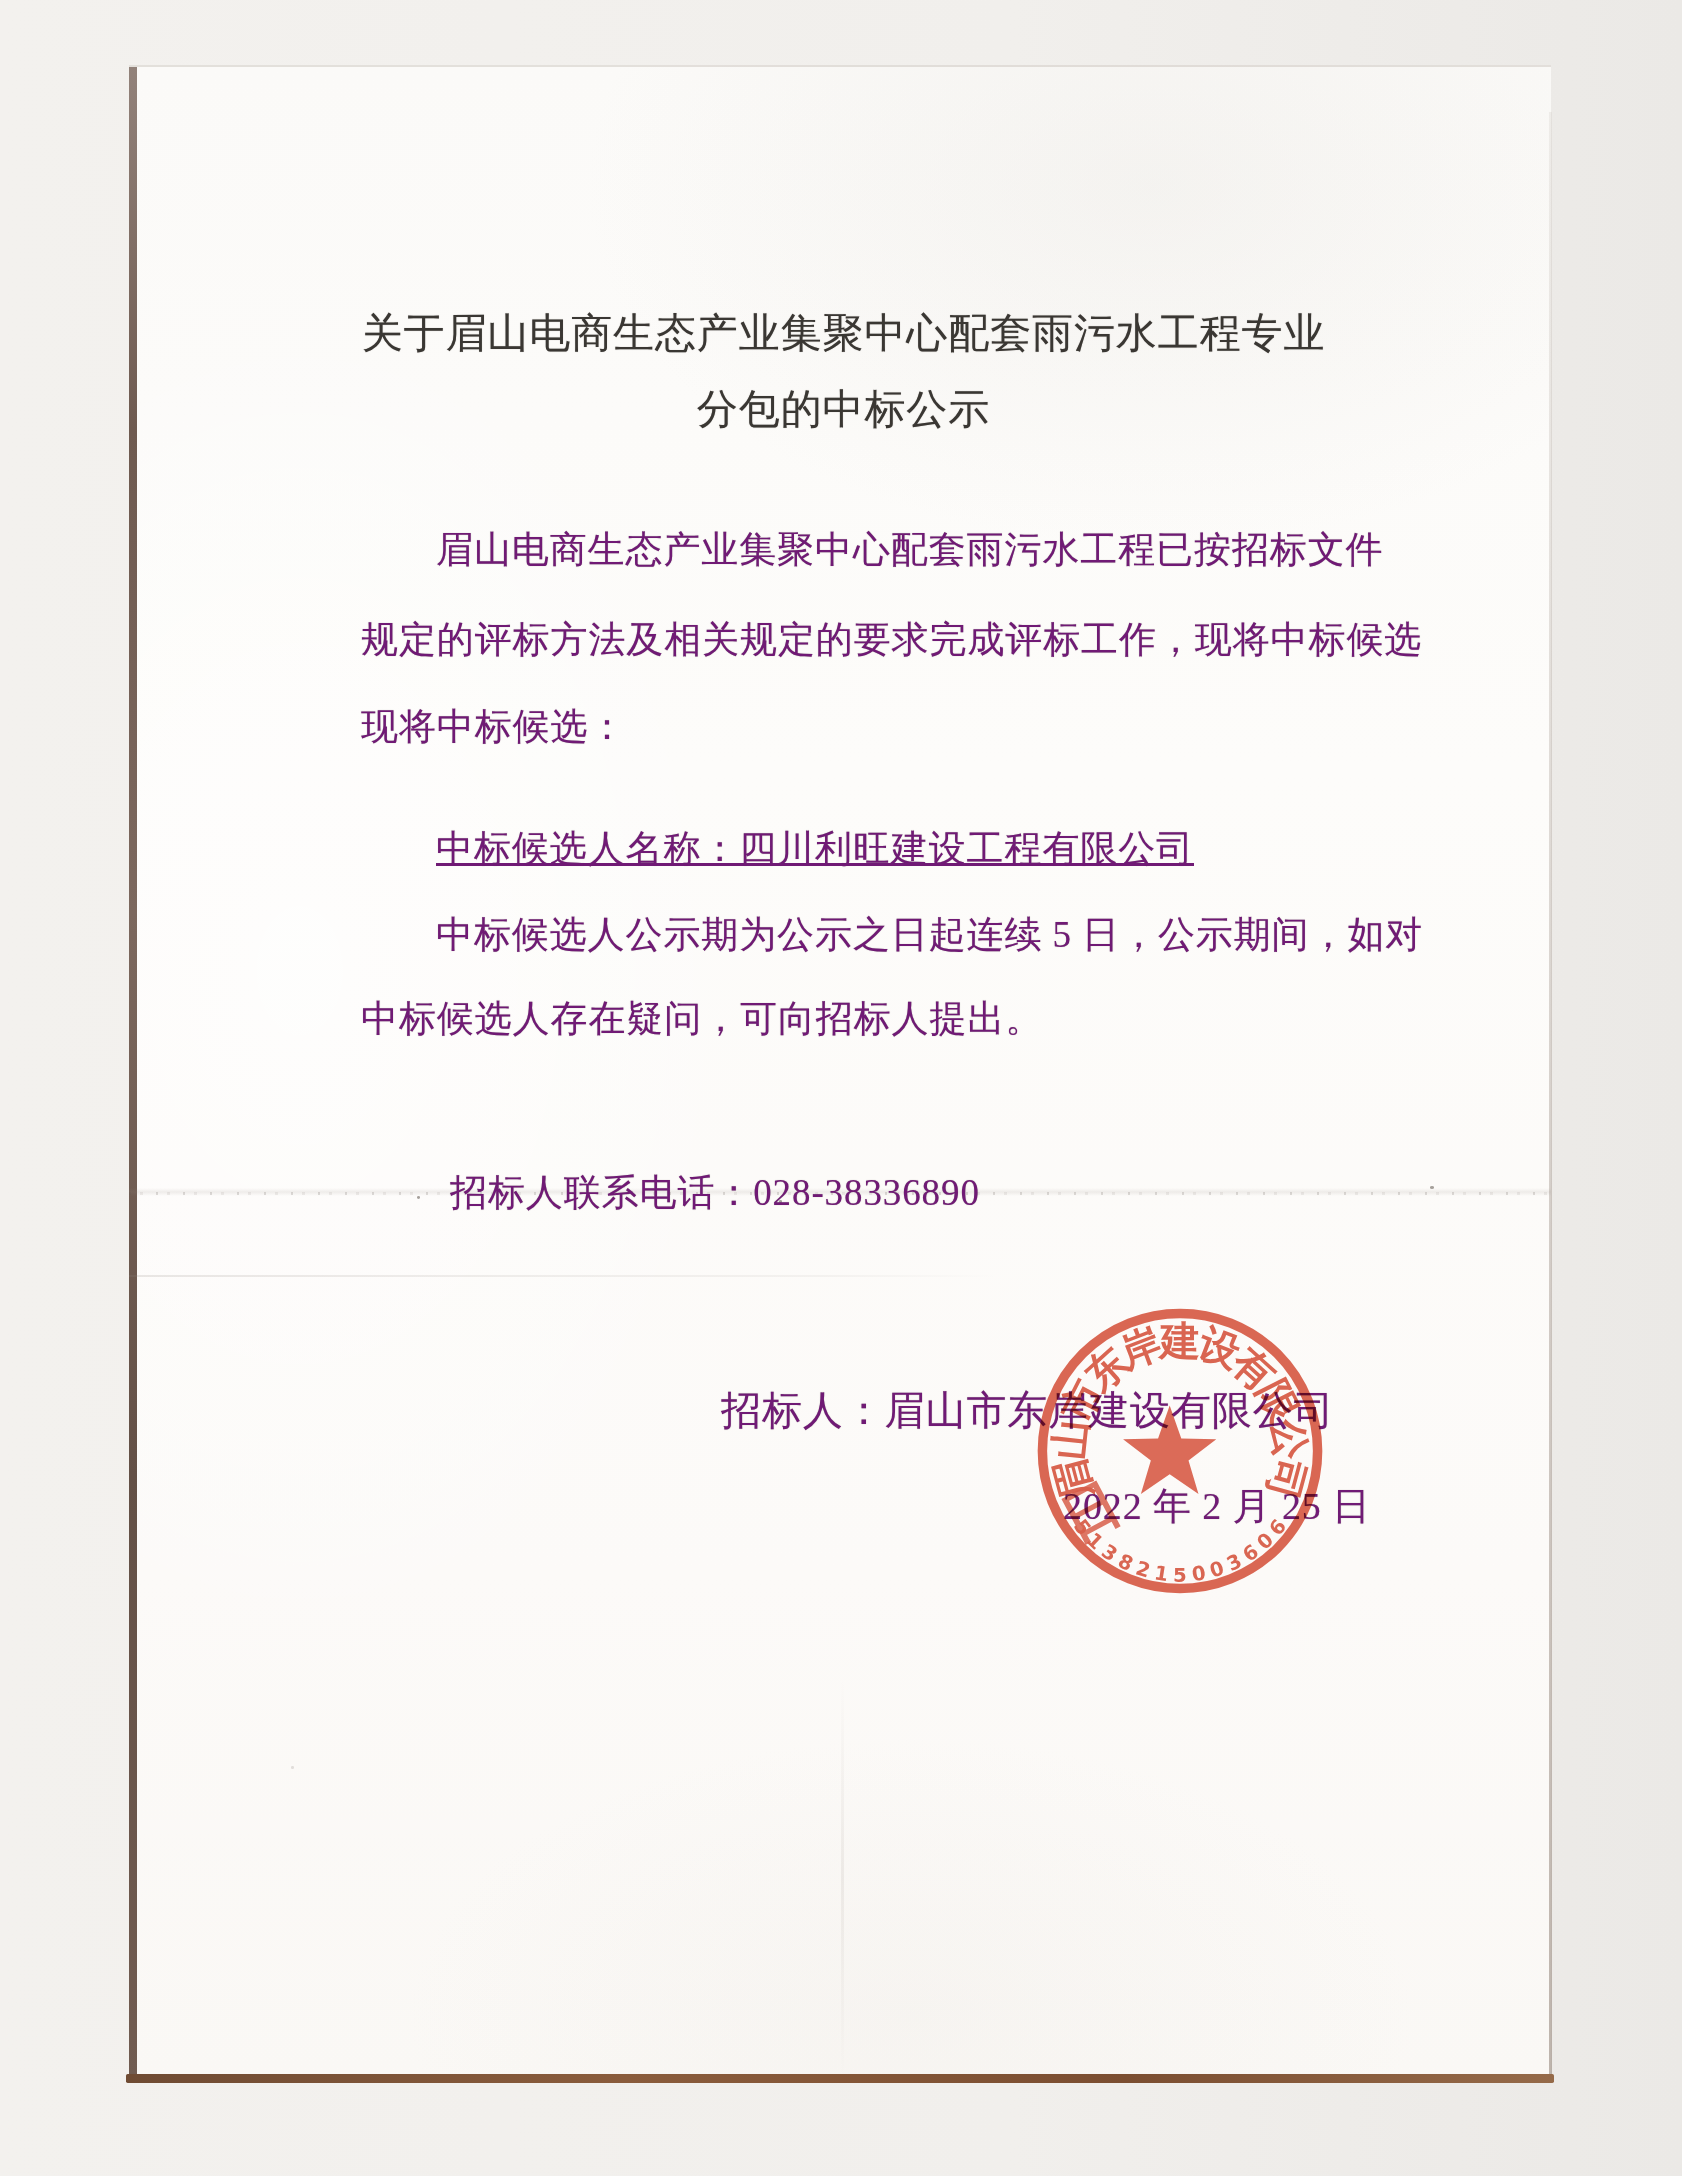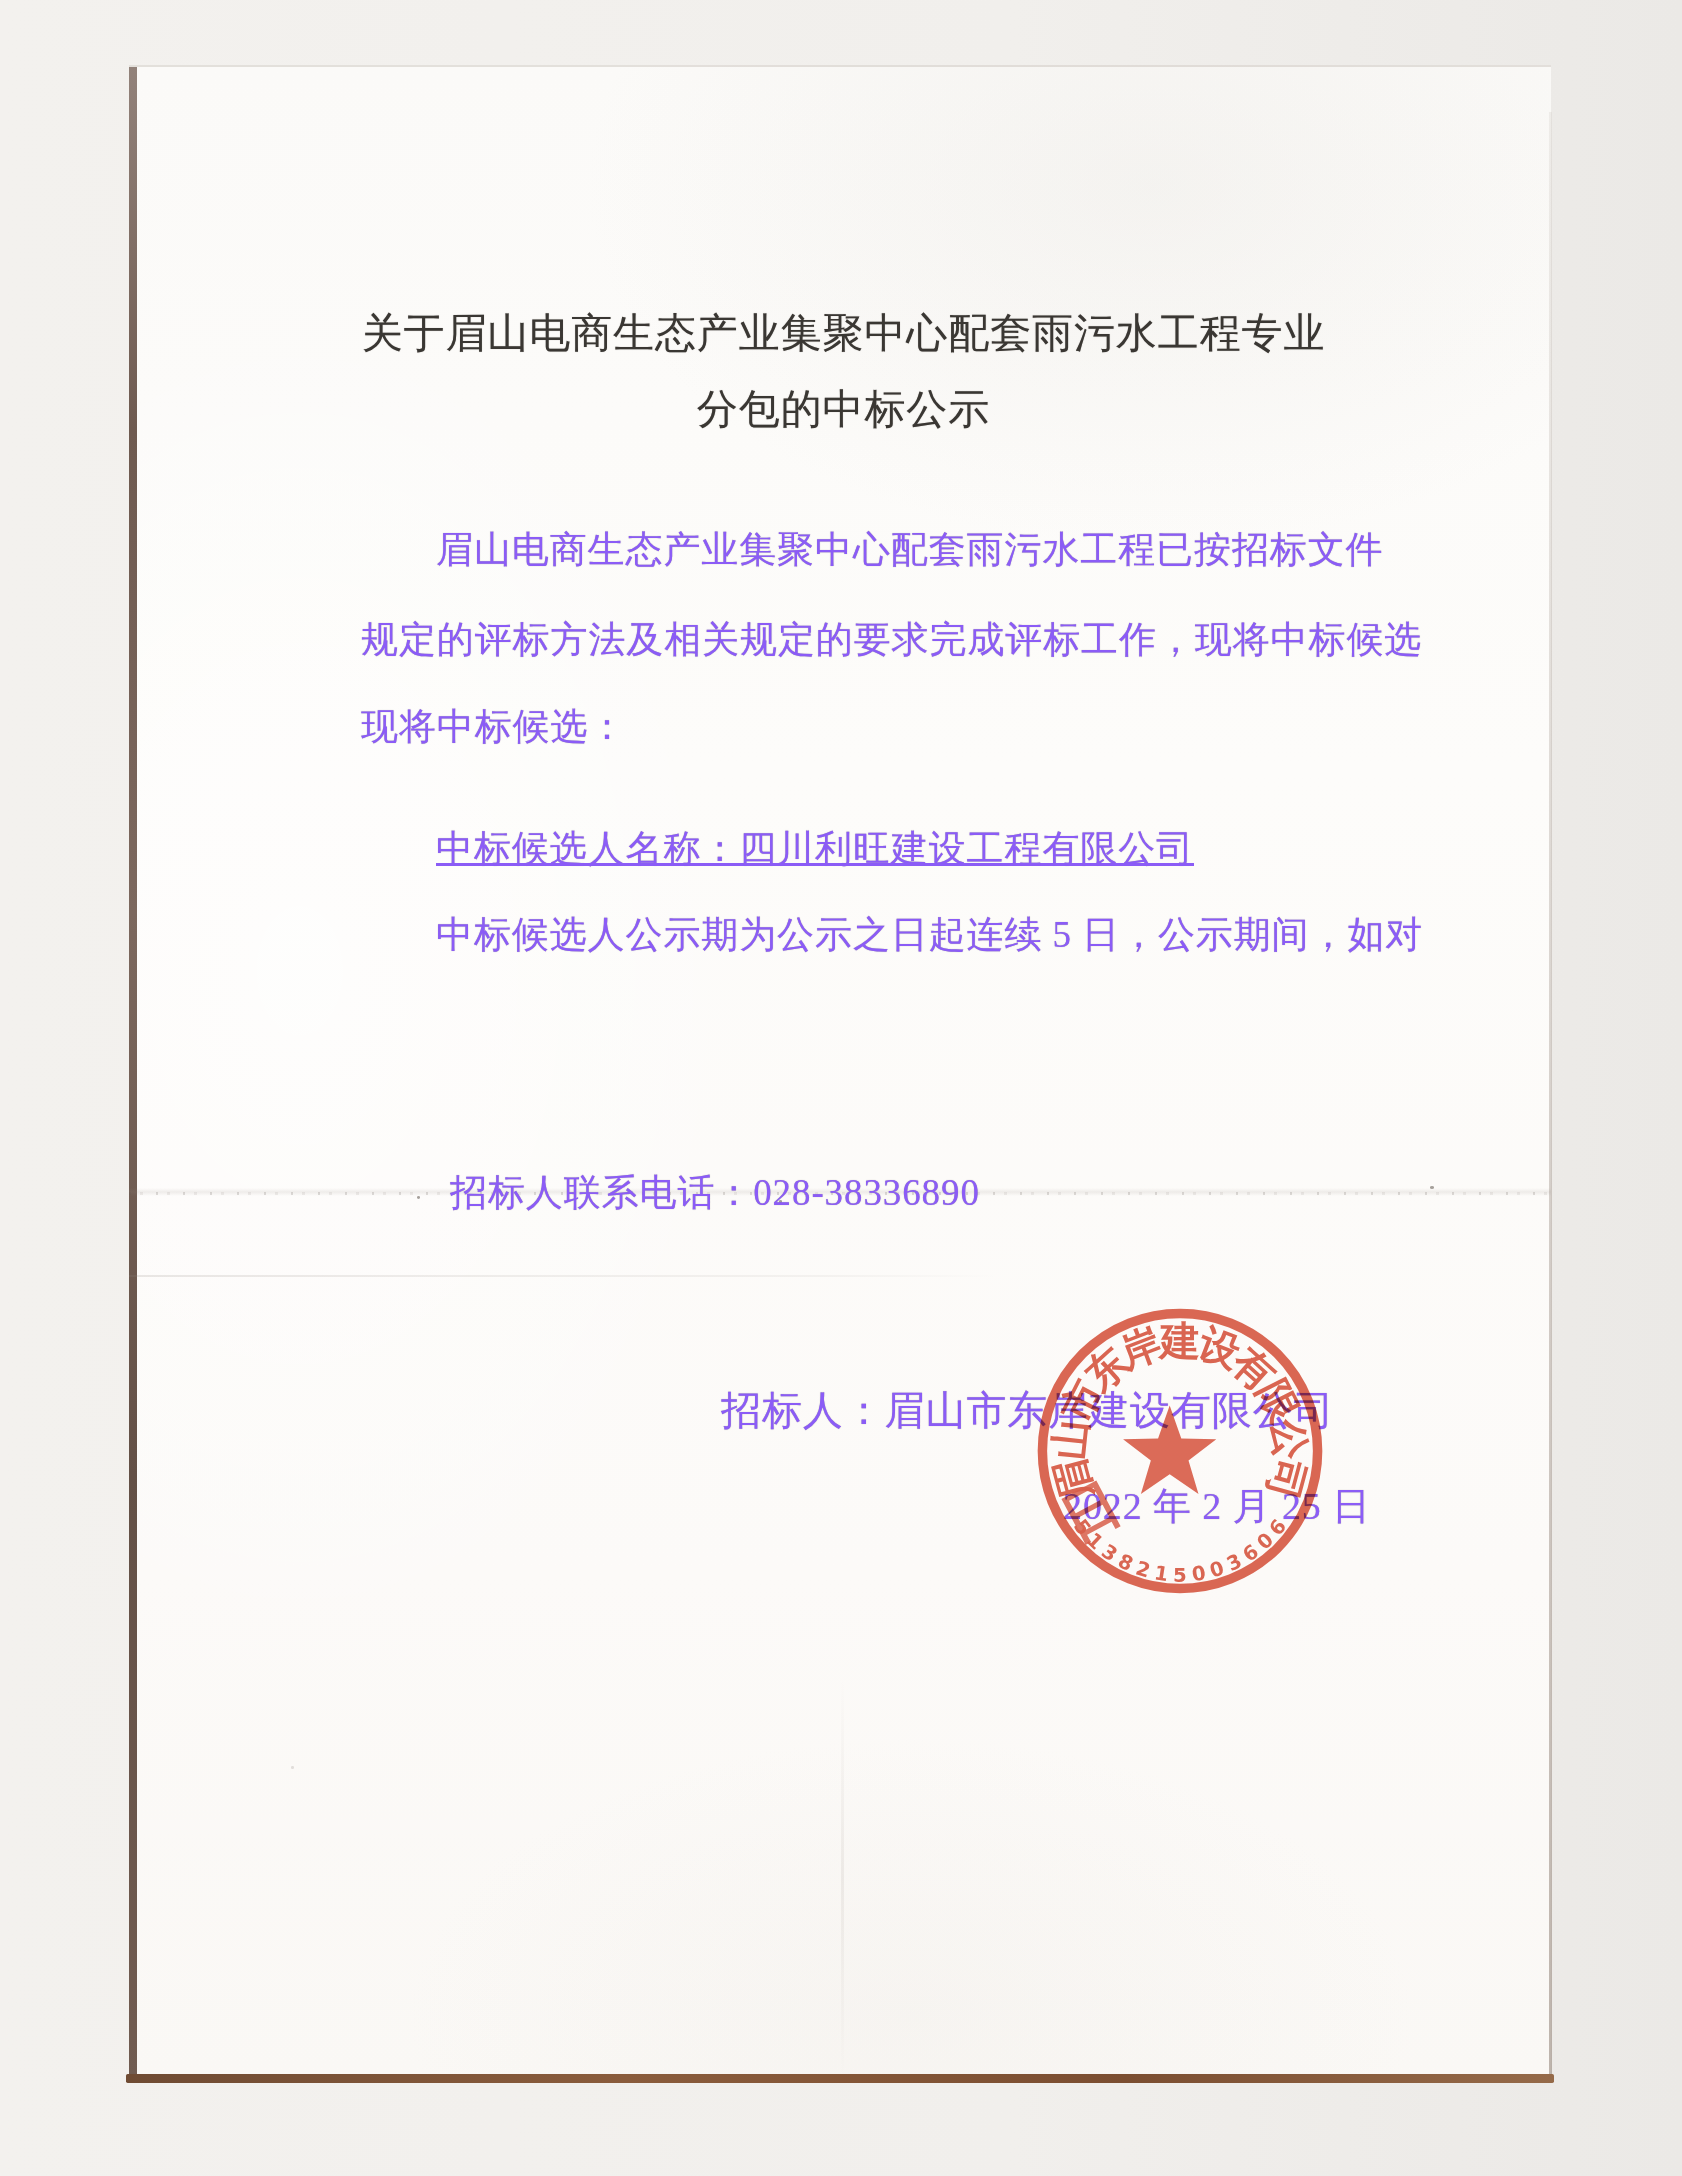--- a/index.html
+++ b/index.html
@@ -50,21 +50,21 @@
     background:linear-gradient(90deg,rgba(140,130,122,.18),rgba(140,130,122,.08) 80%,transparent);
   }
   .crease3{
     position:absolute;left:841px;top:1678px;width:2.6px;height:400px;
     background:linear-gradient(180deg,transparent,rgba(160,150,142,.14),transparent);
   }
   .speck{position:absolute;border-radius:50%;background:rgba(80,70,62,.5);}
 
   
   .txt{
-    position:absolute;color:#8b5cf6;white-space:nowrap;
+    position:absolute;color:#701a75;white-space:nowrap;
     text-shadow:0 0 0.9px rgba(55,48,42,.45);
   }
   .title{
     left:324px;width:1039px;text-align:center;
     font-size:41px;line-height:50px;letter-spacing:0.9px;color:#3a3733;
   }
   .body-line{font-size:37px;line-height:45px;letter-spacing:0.9px;}
   .left-col{left:361px;}
   .indent{left:436px;}
 
@@ -111,20 +111,21 @@
   <div class="speck" style="left:291px;top:1766px;width:2.6px;height:2.6px;opacity:.3;"></div>
 
   <div class="txt title" style="top:308px;">关于眉山电商生态产业集聚中心配套雨污水工程专业</div>
   <div class="txt title" style="top:384px;">分包的中标公示</div>
 
   <div class="txt body-line indent" style="top:527px;">眉山电商生态产业集聚中心配套雨污水工程已按招标文件</div>
   <div class="txt body-line left-col" style="top:617px;">规定的评标方法及相关规定的要求完成评标工作，现将中标候选</div>
   <div class="txt body-line left-col" style="top:704px;">现将中标候选：</div>
   <div class="txt body-line indent" style="top:826px;text-decoration:underline;">中标候选人名称：四川利旺建设工程有限公司</div>
   <div class="txt body-line indent" style="top:912px;">中标候选人公示期为公示之日起连续 5 日，公示期间，如对</div>
+  <div class="txt body-line left-col" style="top:996px;">中标候选人存在疑问，可向招标人提出。</div>
 
   <div class="txt body-line" style="top:1170px;left:434px;margin-left:16px;">招标人联系电话：028-38336890</div>
 
   <div class="txt" style="top:1387px;left:721px;font-size:40px;line-height:48px;letter-spacing:0.9px;">招标人：眉山市东岸建设有限公司</div>
   <div class="txt" style="top:1483px;left:1063px;font-size:38px;line-height:46px;letter-spacing:0.9px;">2022 年 2 月 25 日</div>
 
   <div class="seal" style="color: rgb(216, 84, 62);">
     <svg viewBox="0 0 400 400" xmlns="http://www.w3.org/2000/svg">
       <circle class="seal-ring" cx="200" cy="200" r="160"></circle>
       <polygon class="seal-star" points="188,147 201.5,185.4 242.2,186.4 209.9,211.1 221.5,250.1 188,227 154.5,250.1 166.1,211.1 133.8,186.4 174.5,185.4"></polygon>

